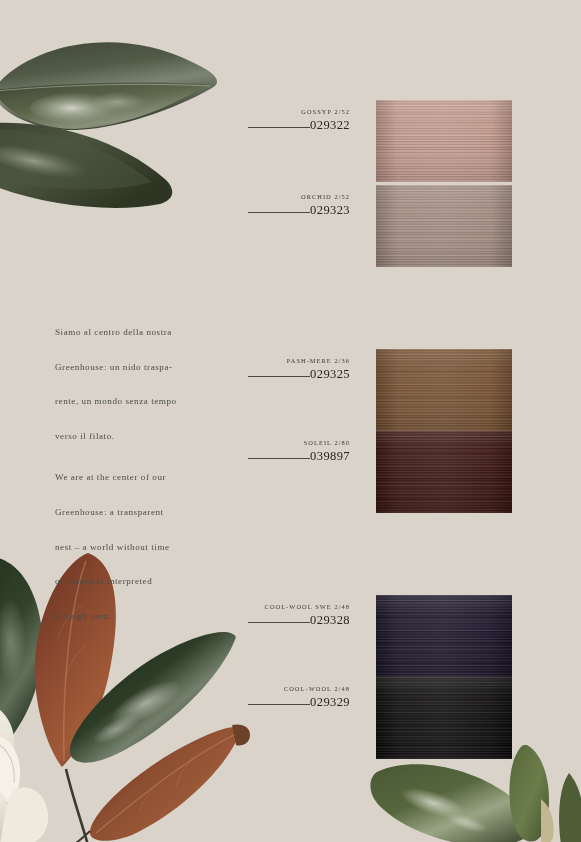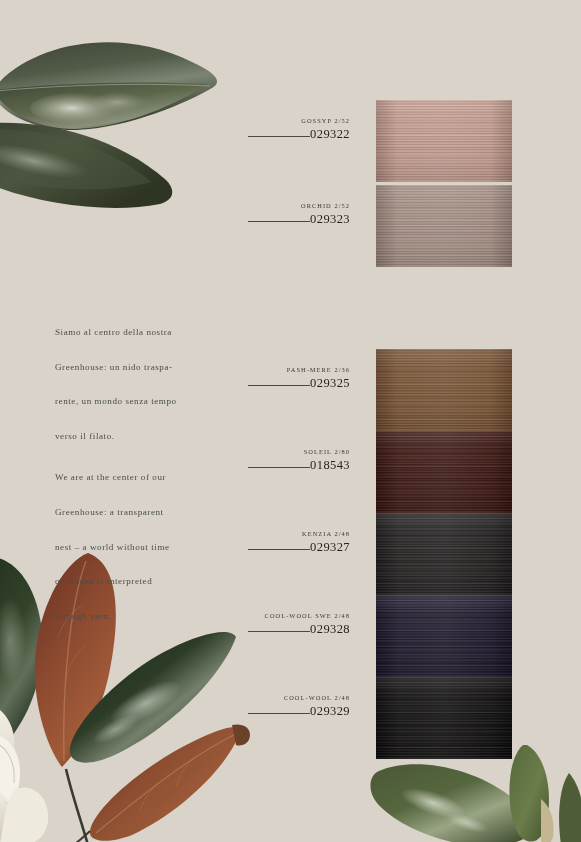--- a/index.html
+++ b/index.html
@@ -11,21 +11,21 @@
     position:relative;
   }
   #page{position:absolute;inset:0;background:#d9d3c9;overflow:hidden;}
 
   
   .art{position:absolute;pointer-events:none;}
 
   
   #swatch-list{position:absolute;left:0;top:0;width:581px;height:842px;}
   .swatch-row{position:absolute;left:240px;width:300px;height:82px;}
-  .label-col{position:absolute;left:0;top:17px;width:110px;text-align:right;}
+  .label-col{position:absolute;left:0;top:8px;width:110px;text-align:right;}
   .shade-name{
     font-size:6.4px;letter-spacing:1.05px;color:#3b3a36;
     text-transform:uppercase;white-space:nowrap;
     font-family:"Liberation Serif", serif;
   }
   .rule-row{display:block;position:relative;height:19px;margin-top:3px;}
   .rule{
     position:absolute;left:8px;top:9px;width:62px;height:1px;background:#4a4844;
   }
   .shade-code{
@@ -282,47 +282,31 @@
           <div class="threads2"></div>
           <div class="sheen"></div>
           <div class="vsheen"></div>
         </div>
       </div>
       <div class="swatch-row" style="top: 431px;">
         <div class="label-col">
           <div class="shade-name">SOLEIL 2/80</div>
           <div class="rule-row">
             <span class="rule"></span>
-            <span class="shade-code">018543</span>
+            <span class="shade-code">039897</span>
           </div>
         </div>
         <div class="chip">
           <div class="base" style="background: rgb(59, 20, 15);"></div>
           <div class="threads"></div>
           <div class="threads2"></div>
           <div class="sheen"></div>
           <div class="vsheen"></div>
         </div>
       </div>
-      <div class="swatch-row" style="top: 513px;">
-        <div class="label-col">
-          <div class="shade-name">KENZIA 2/48</div>
-          <div class="rule-row">
-            <span class="rule"></span>
-            <span class="shade-code">029327</span>
-          </div>
-        </div>
-        <div class="chip">
-          <div class="base" style="background: rgb(32, 29, 29);"></div>
-          <div class="threads"></div>
-          <div class="threads2"></div>
-          <div class="sheen"></div>
-          <div class="vsheen"></div>
-        </div>
-      </div>
       <div class="swatch-row" style="top: 595px;">
         <div class="label-col">
           <div class="shade-name">COOL-WOOL SWE 2/48</div>
           <div class="rule-row">
             <span class="rule"></span>
             <span class="shade-code">029328</span>
           </div>
         </div>
         <div class="chip">
           <div class="base" style="background: rgb(27, 20, 41);"></div>

